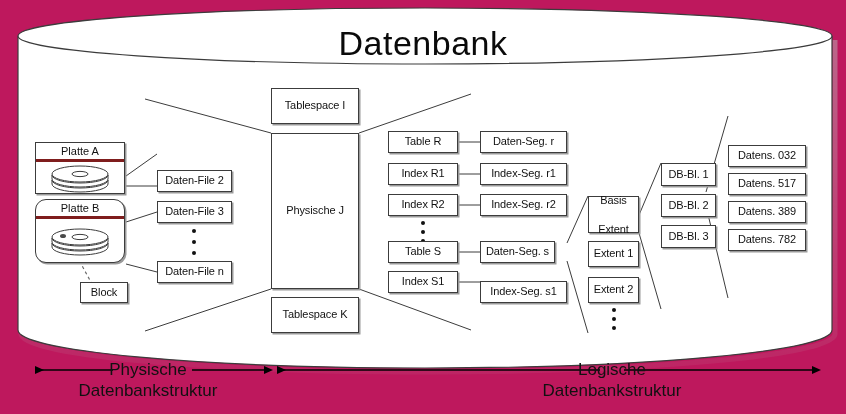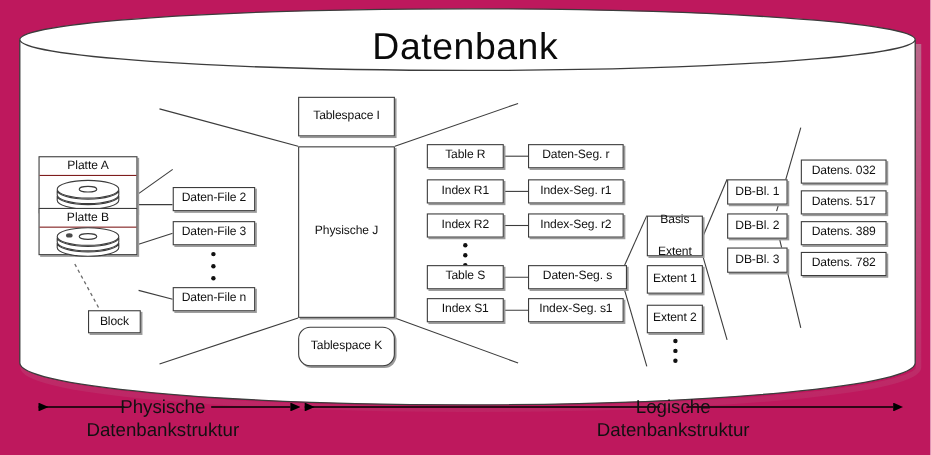--- a/index.html
+++ b/index.html
@@ -21,21 +21,21 @@
     letter-spacing:-0.1px;
     white-space:nowrap;
   }
   .nodebox.two-line{white-space:normal;flex-direction:column;line-height:1.12;gap:16px;}
 
   .platte{
     position:absolute;box-sizing:border-box;background:#fff;
     border:1px solid #3c3c3c;box-shadow:1.5px 1.5px 0 0 #9a9a9a;
   }
   .platte .cap{
-    height:16px;border-bottom:1px solid #7f1d1d;
+    height:16px;border-bottom:3px solid #7f1d1d;
     display:flex;align-items:center;justify-content:center;
     font-size:11px;color:#111;
   }
   .platte .disk{position:relative;height:calc(100% - 16px);}
   .platte .disk svg{position:absolute;left:50%;top:50%;transform:translate(-50%,-50%);}
 
   .title{
     position:absolute;
     font-size:34px;
     font-weight:normal;
@@ -149,21 +149,21 @@
         <g fill="#ffffff" stroke="#3c3c3c" stroke-width="1">
           <path d="M3,20 a28,8 0 0 0 56,0 l0,-4 a28,8 0 0 1 -56,0 Z"></path>
           <path d="M3,15 a28,8 0 0 0 56,0 l0,-4 a28,8 0 0 1 -56,0 Z"></path>
           <ellipse cx="31" cy="10" rx="28" ry="8"></ellipse>
           <ellipse cx="31" cy="10" rx="8" ry="2.6"></ellipse>
         </g>
       </svg>
     </div>
   </div>
 
-  <div class="platte" style="left:35px;top:189px;width:90px;height:43px;">
+  <div class="platte" style="left:35px;top:199px;width:90px;height:64px;border-radius:11px;">
     <div class="cap">Platte B</div>
     <div class="disk">
       <svg width="62" height="30" viewBox="0 0 62 30">
         <g fill="#ffffff" stroke="#3c3c3c" stroke-width="1">
           <path d="M3,20 a28,8 0 0 0 56,0 l0,-4 a28,8 0 0 1 -56,0 Z"></path>
           <path d="M3,15 a28,8 0 0 0 56,0 l0,-4 a28,8 0 0 1 -56,0 Z"></path>
           <ellipse cx="31" cy="10" rx="28" ry="8"></ellipse>
           <ellipse cx="31" cy="10" rx="8" ry="2.6"></ellipse>
           <ellipse cx="14" cy="9" rx="3" ry="2" fill="#4a4a4a" stroke="none"></ellipse>
         </g>
@@ -177,38 +177,38 @@
   <div class="nodebox" style="left:157px;top:201px;width:75px;height:22px;">Daten-File 3</div>
   <div class="vdots" style="left:191px;top:229px;width:6px;height:26px;">
       <i></i>
       <i></i>
       <i></i>
     </div>
   <div class="nodebox" style="left:157px;top:261px;width:75px;height:22px;">Daten-File n</div>
 
   <div class="nodebox" style="left:271px;top:88px;width:88px;height:36px;">Tablespace I</div>
   <div class="nodebox" style="left:271px;top:133px;width:88px;height:156px;">Physische J</div>
-  <div class="nodebox" style="left:271px;top:297px;width:88px;height:36px;border-radius:11px;">Tablespace K</div>
+  <div class="nodebox" style="left:271px;top:297px;width:88px;height:36px;">Tablespace K</div>
 
   <div class="nodebox" style="left:388px;top:131px;width:70px;height:22px;">Table R</div>
   <div class="nodebox" style="left:388px;top:163px;width:70px;height:22px;">Index R1</div>
   <div class="nodebox" style="left:388px;top:194px;width:70px;height:22px;">Index R2</div>
   <div class="vdots" style="left:420px;top:221px;width:6px;height:22px;">
       <i></i>
       <i></i>
       <i></i>
     </div>
   <div class="nodebox" style="left:388px;top:241px;width:70px;height:22px;">Table S</div>
   <div class="nodebox" style="left:388px;top:271px;width:70px;height:22px;">Index S1</div>
 
   <div class="nodebox" style="left:480px;top:131px;width:87px;height:22px;">Daten-Seg. r</div>
   <div class="nodebox" style="left:480px;top:163px;width:87px;height:22px;">Index-Seg. r1</div>
   <div class="nodebox" style="left:480px;top:194px;width:87px;height:22px;">Index-Seg. r2</div>
-  <div class="nodebox" style="left:480px;top:241px;width:90px;height:22px;">Daten-Seg. s</div>
-  <div class="nodebox" style="left:480px;top:271px;width:87px;height:22px;">Index-Seg. s1</div>
+  <div class="nodebox" style="left:480px;top:241px;width:75px;height:22px;">Daten-Seg. s</div>
+  <div class="nodebox" style="left:480px;top:281px;width:87px;height:22px;">Index-Seg. s1</div>
 
   <div class="nodebox two-line" style="left:588px;top:196px;width:51px;height:37px;">
     <span>Basis</span>
     <span>Extent</span>
   </div>
   <div class="nodebox" style="left:588px;top:241px;width:51px;height:26px;">Extent 1</div>
   <div class="nodebox" style="left:588px;top:277px;width:51px;height:26px;">Extent 2</div>
   <div class="vdots" style="left:611px;top:308px;width:6px;height:22px;">
       <i></i>
       <i></i>

